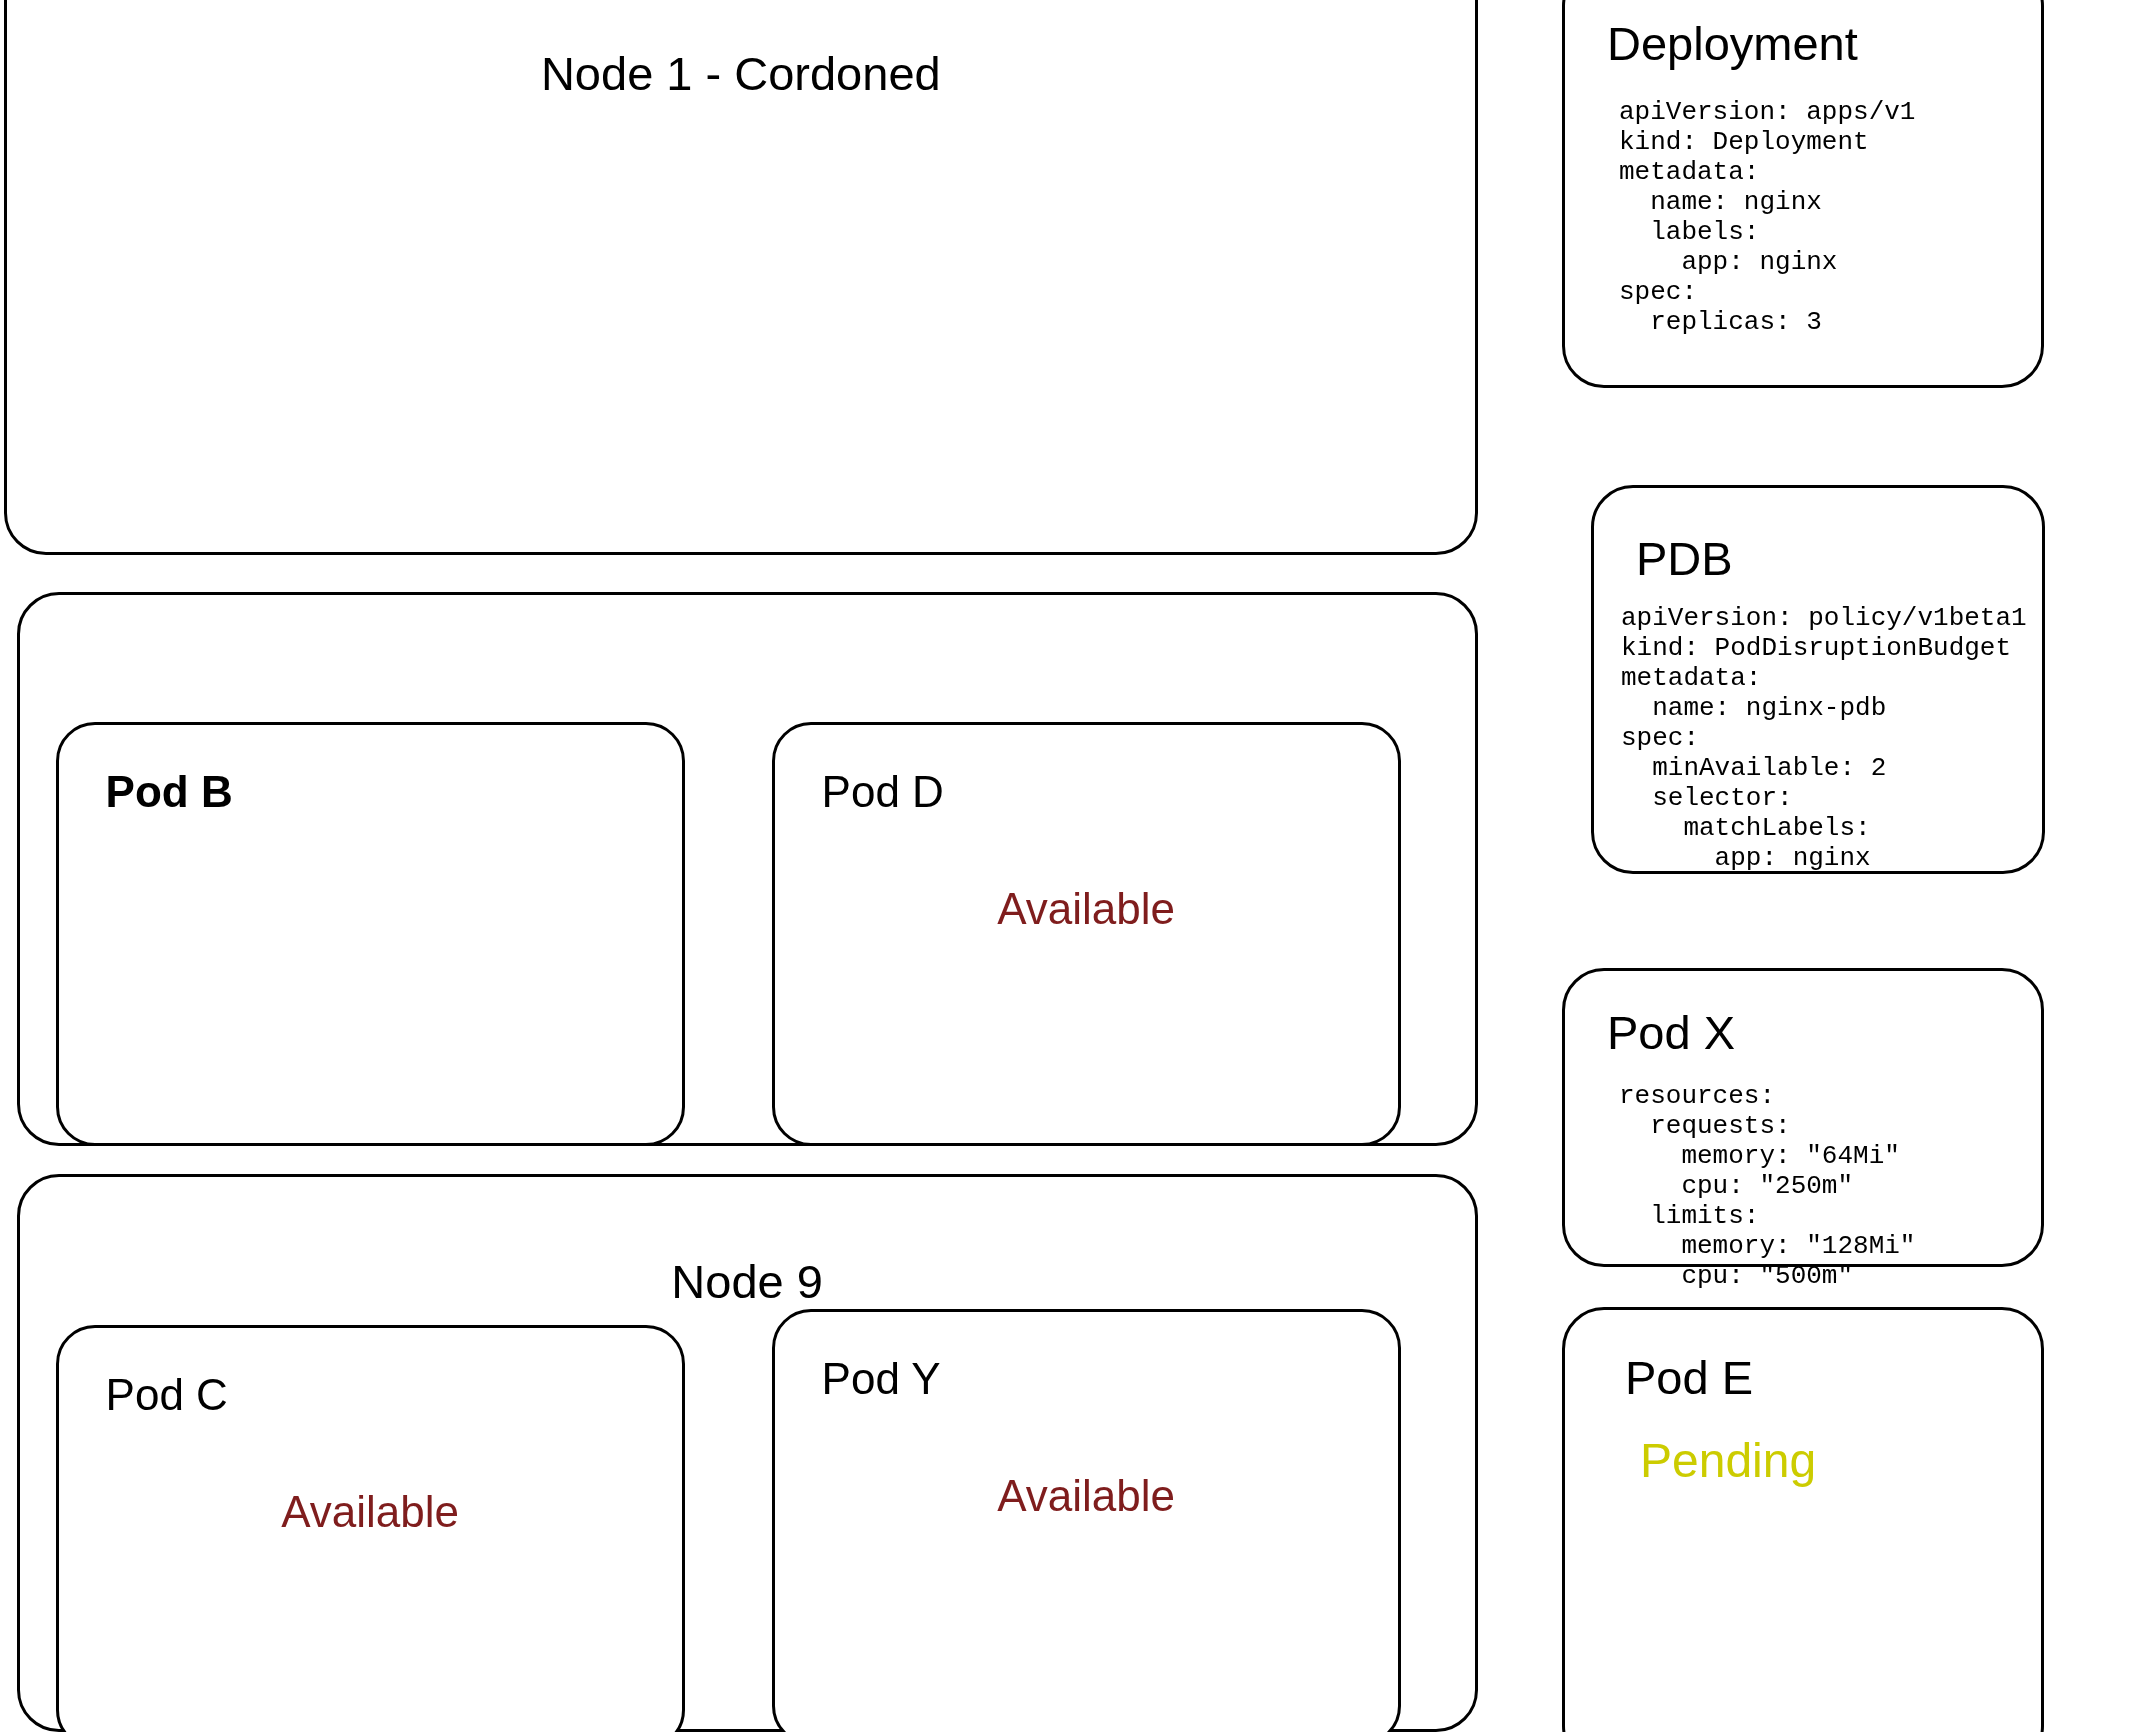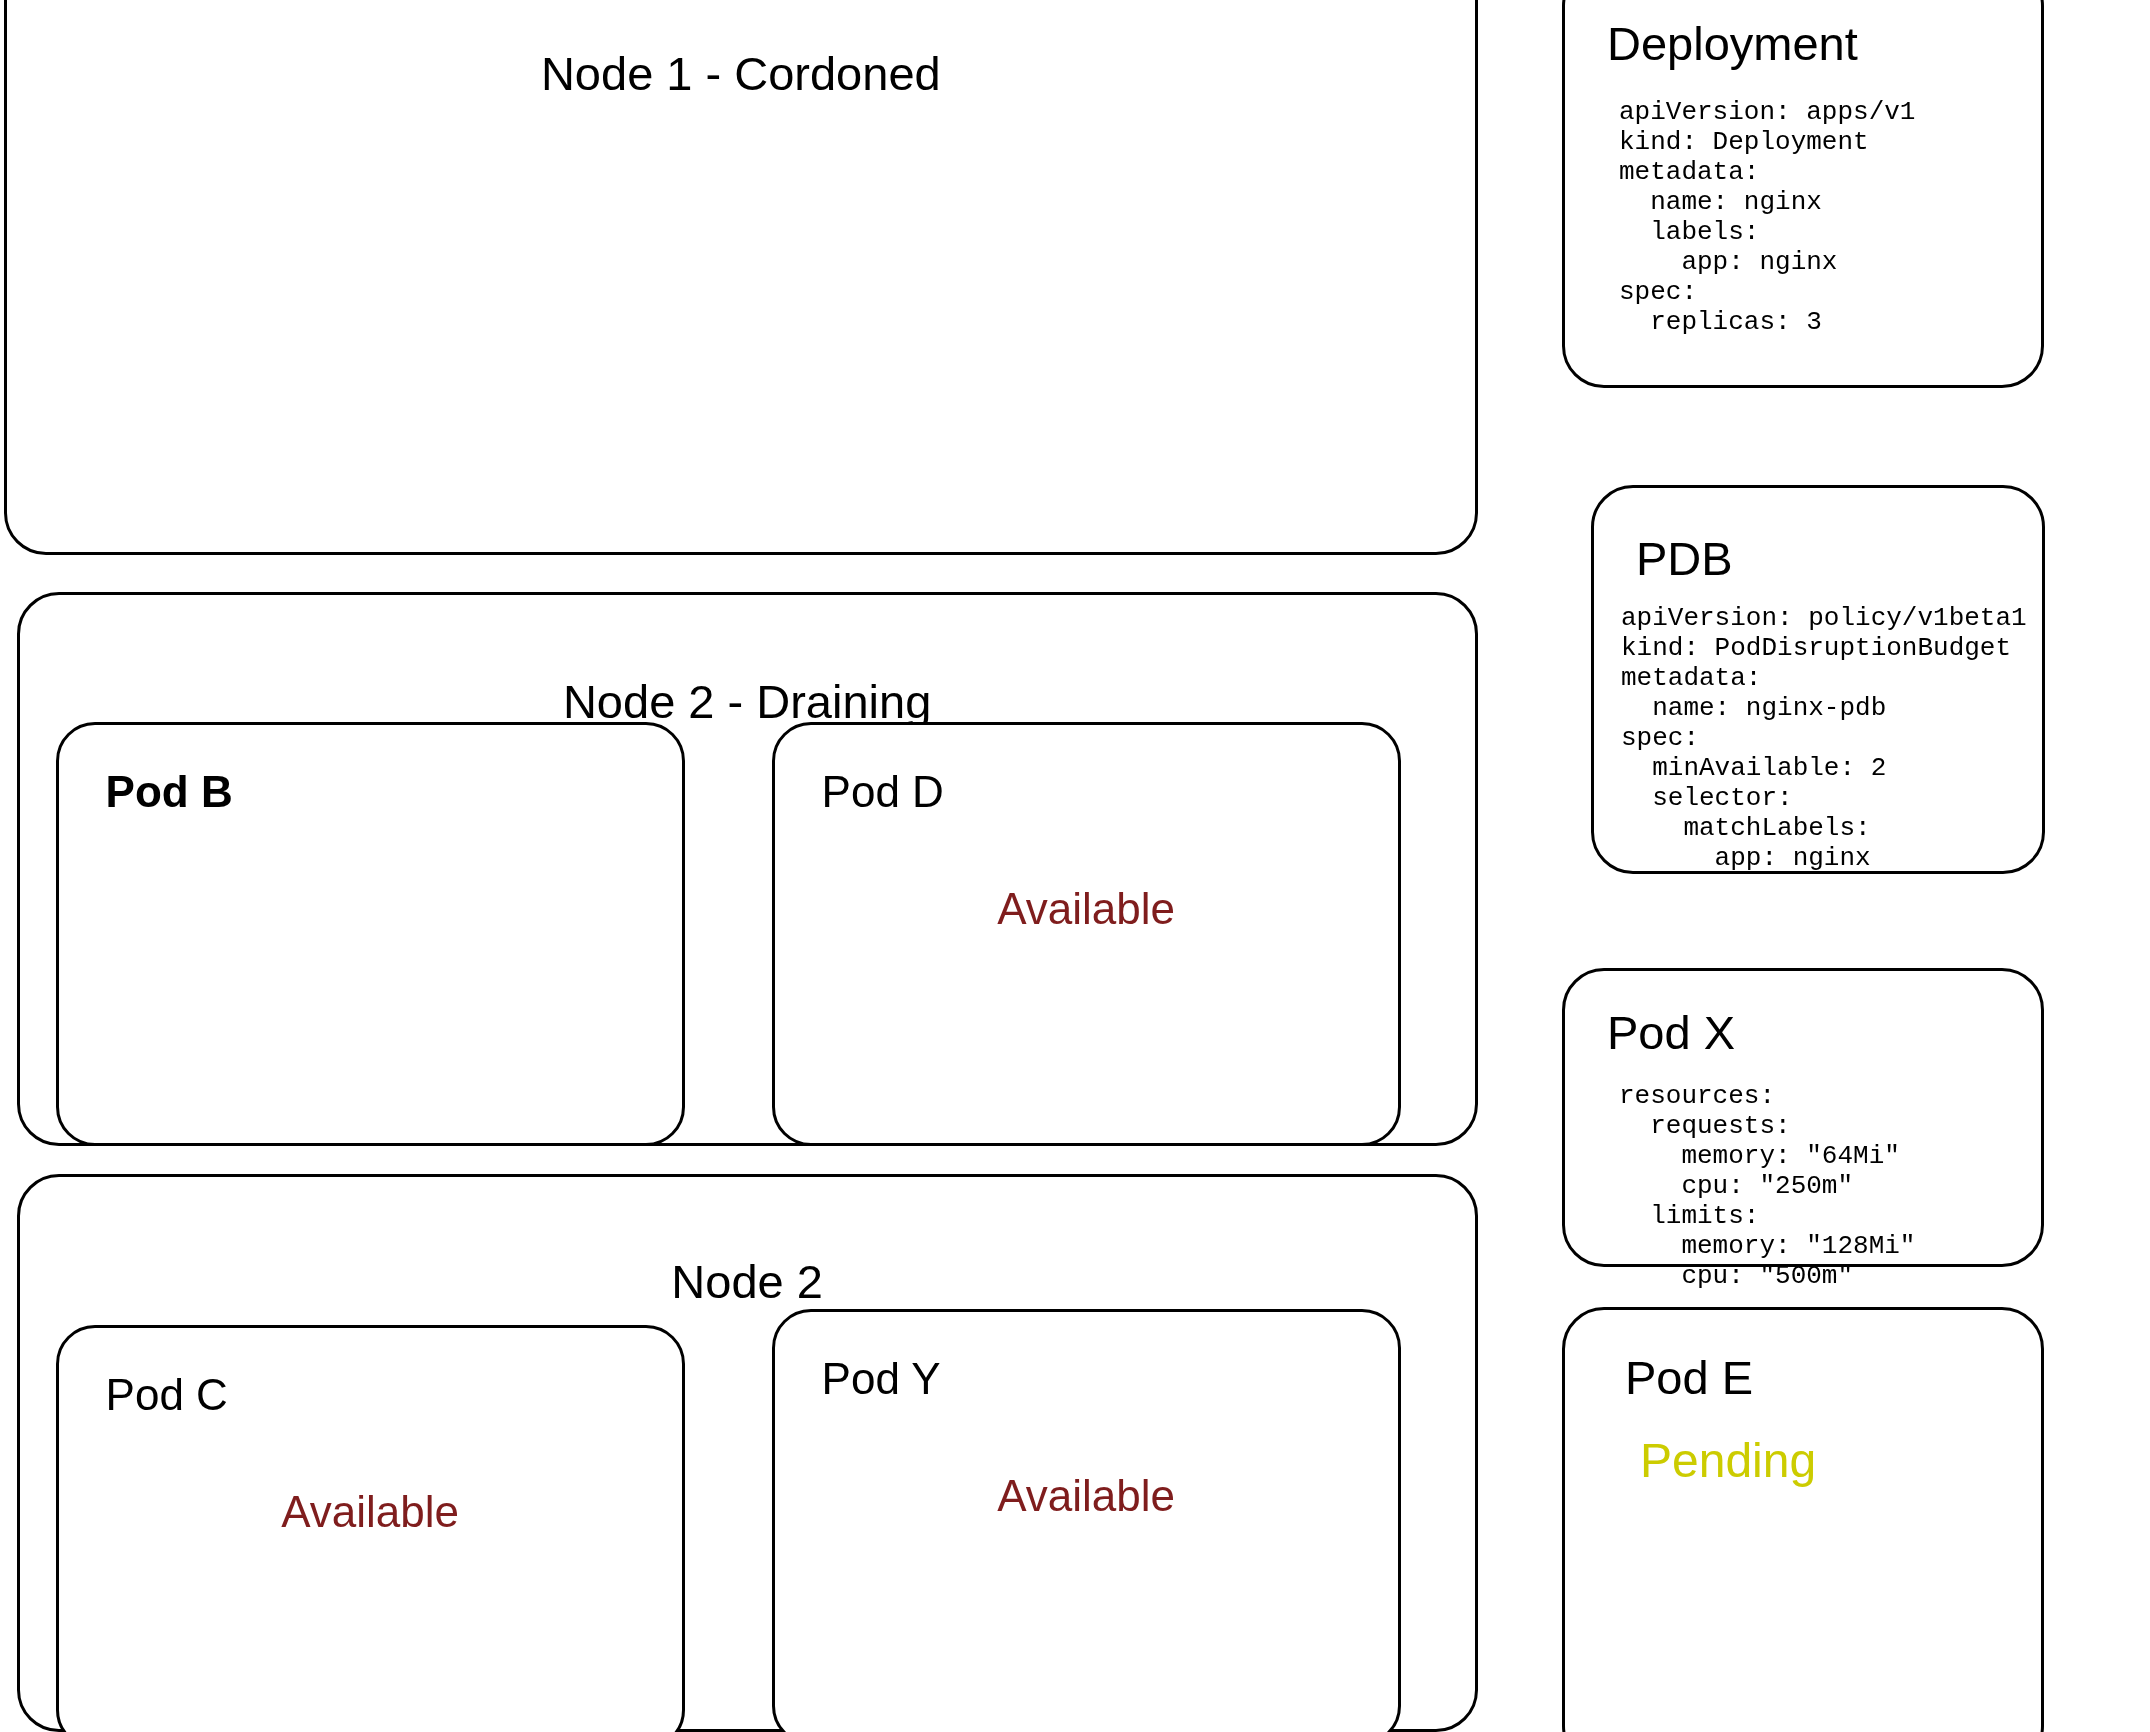--- a/index.html
+++ b/index.html
@@ -130,34 +130,33 @@
 </head>
 <body>
 
 <div class="canvas">
 
   <div class="box" id="node1">
     <div class="node-title">Node 1 - Cordoned</div>
   </div>
 
   <div class="box" id="node2">
-    <div class="node-title">Node 2 - Draining</div>
 
     <div class="box thin" id="pod-b">
       <div class="pod-name pod-inner-name">Pod B</div>
     </div>
 
     <div class="box thin" id="pod-d">
       <div class="pod-name pod-inner-name">Pod D</div>
       <div class="pod-status pod-inner-status status-available">Available</div>
     </div>
   </div>
 
   <div class="box" id="node3">
-    <div class="node-title">Node 2</div>
+    <div class="node-title">Node 9</div>
 
     <div class="box thin" id="pod-c">
       <div class="pod-name pod-inner-name">Pod C</div>
       <div class="pod-status pod-inner-status status-available">Available</div>
     </div>
 
     <div class="box thin" id="pod-y">
       <div class="pod-name pod-inner-name">Pod Y</div>
       <div class="pod-status pod-inner-status status-available">Available</div>
     </div>

